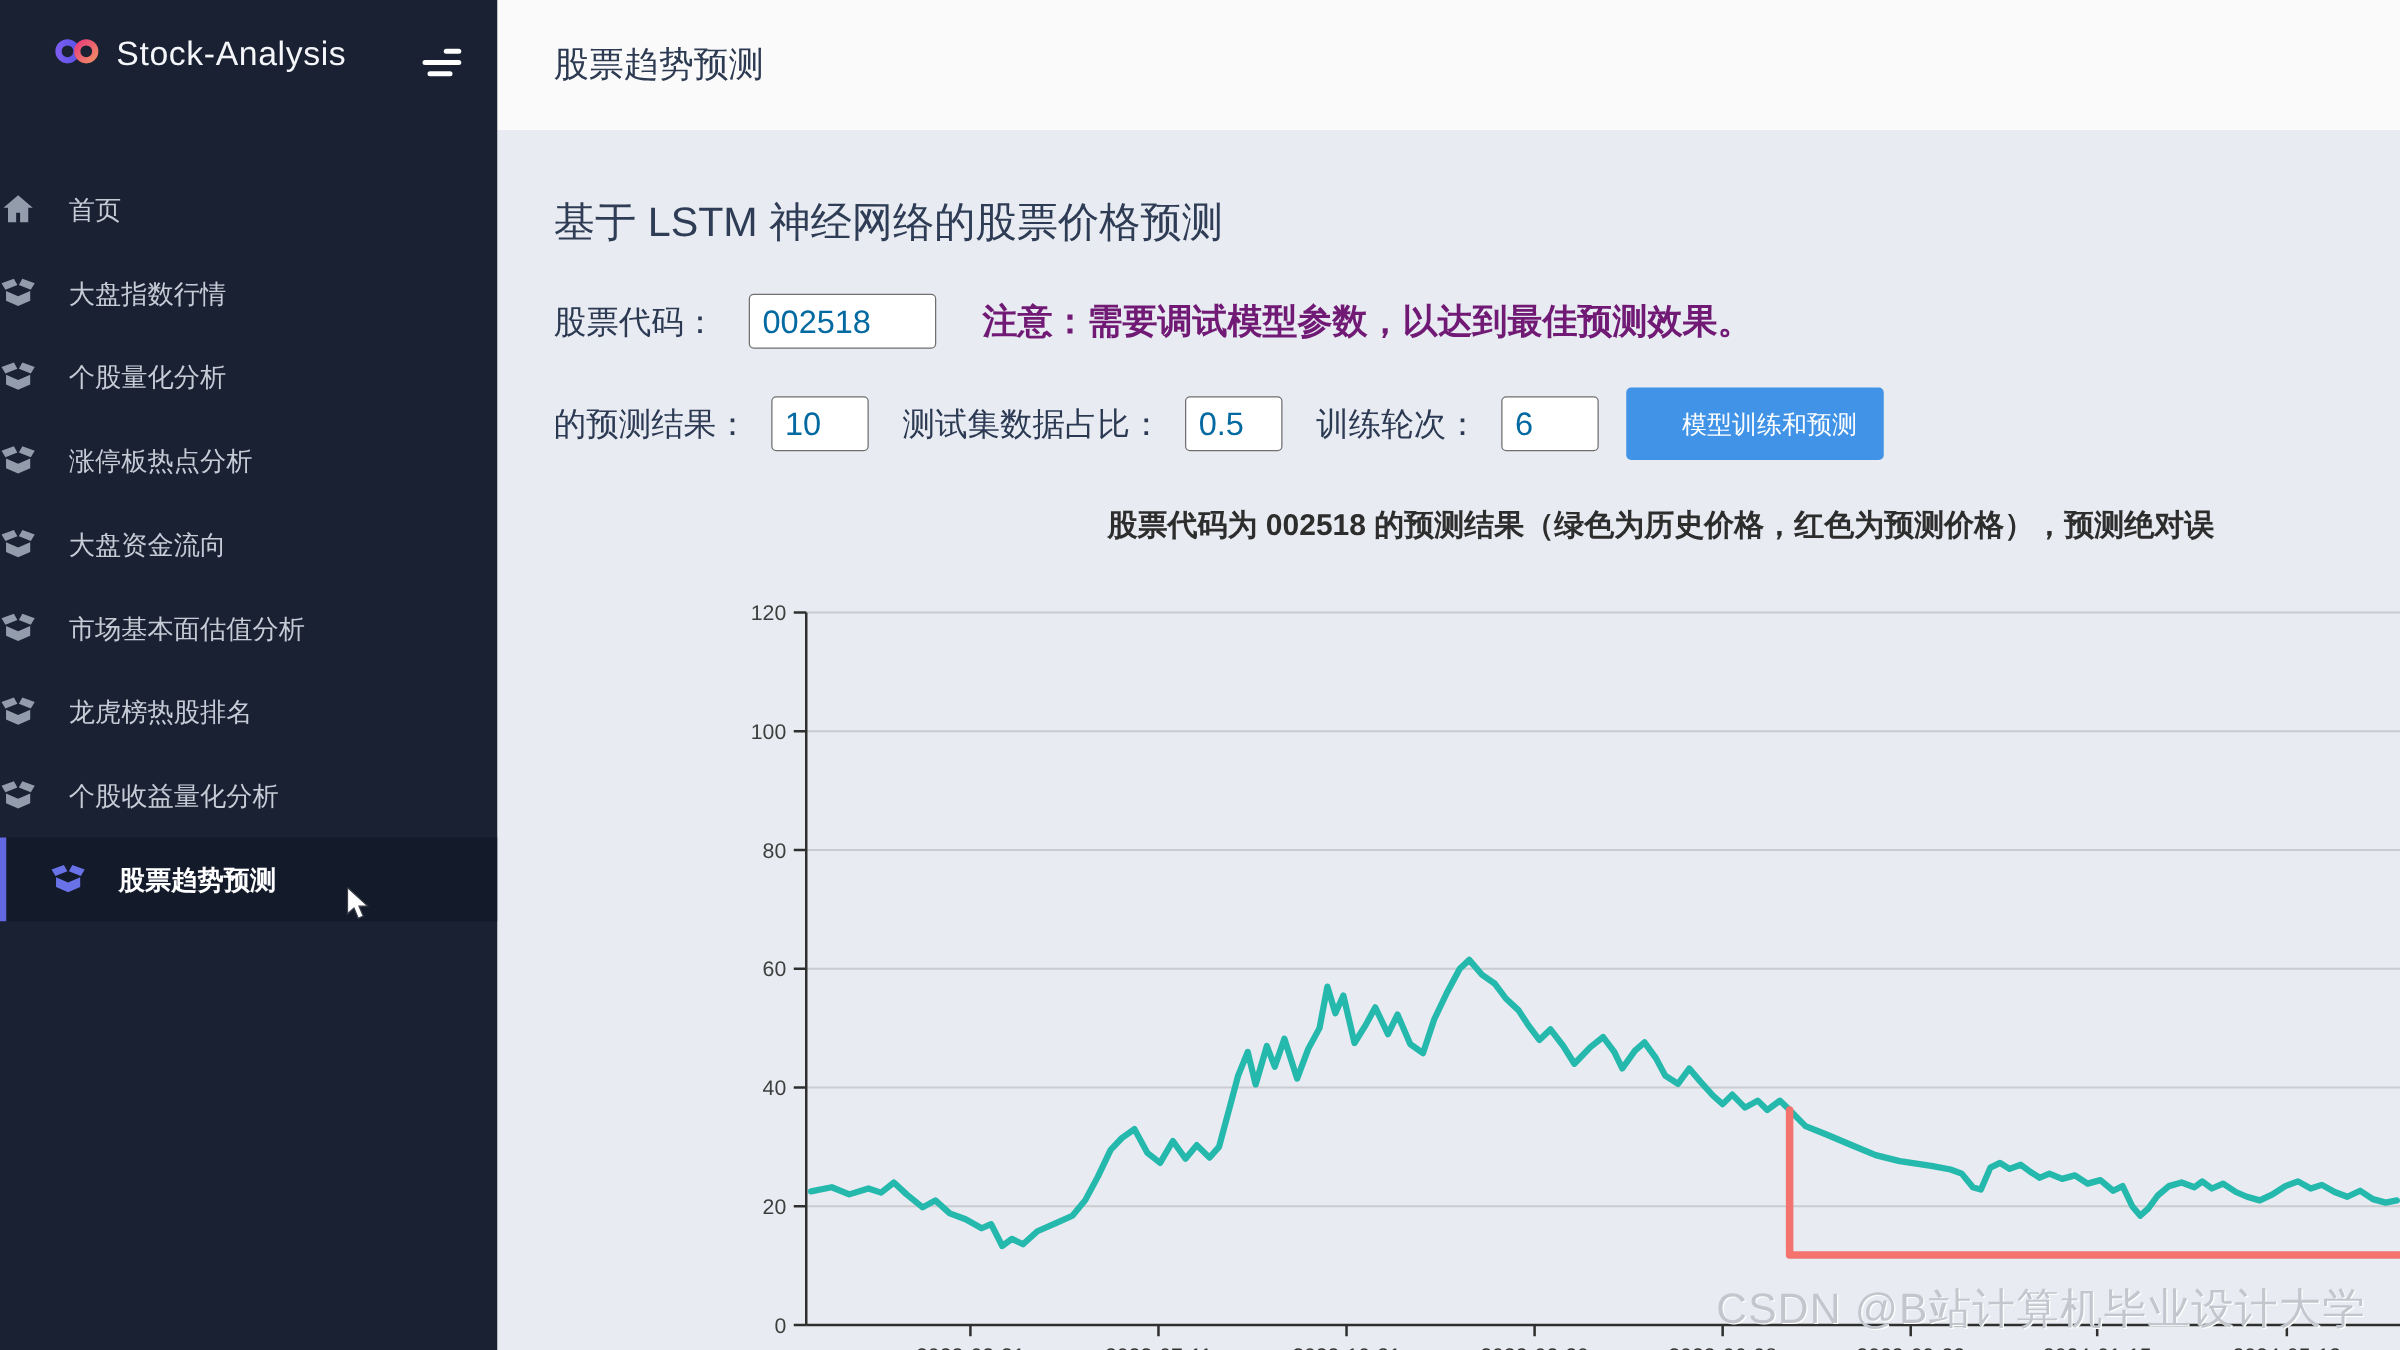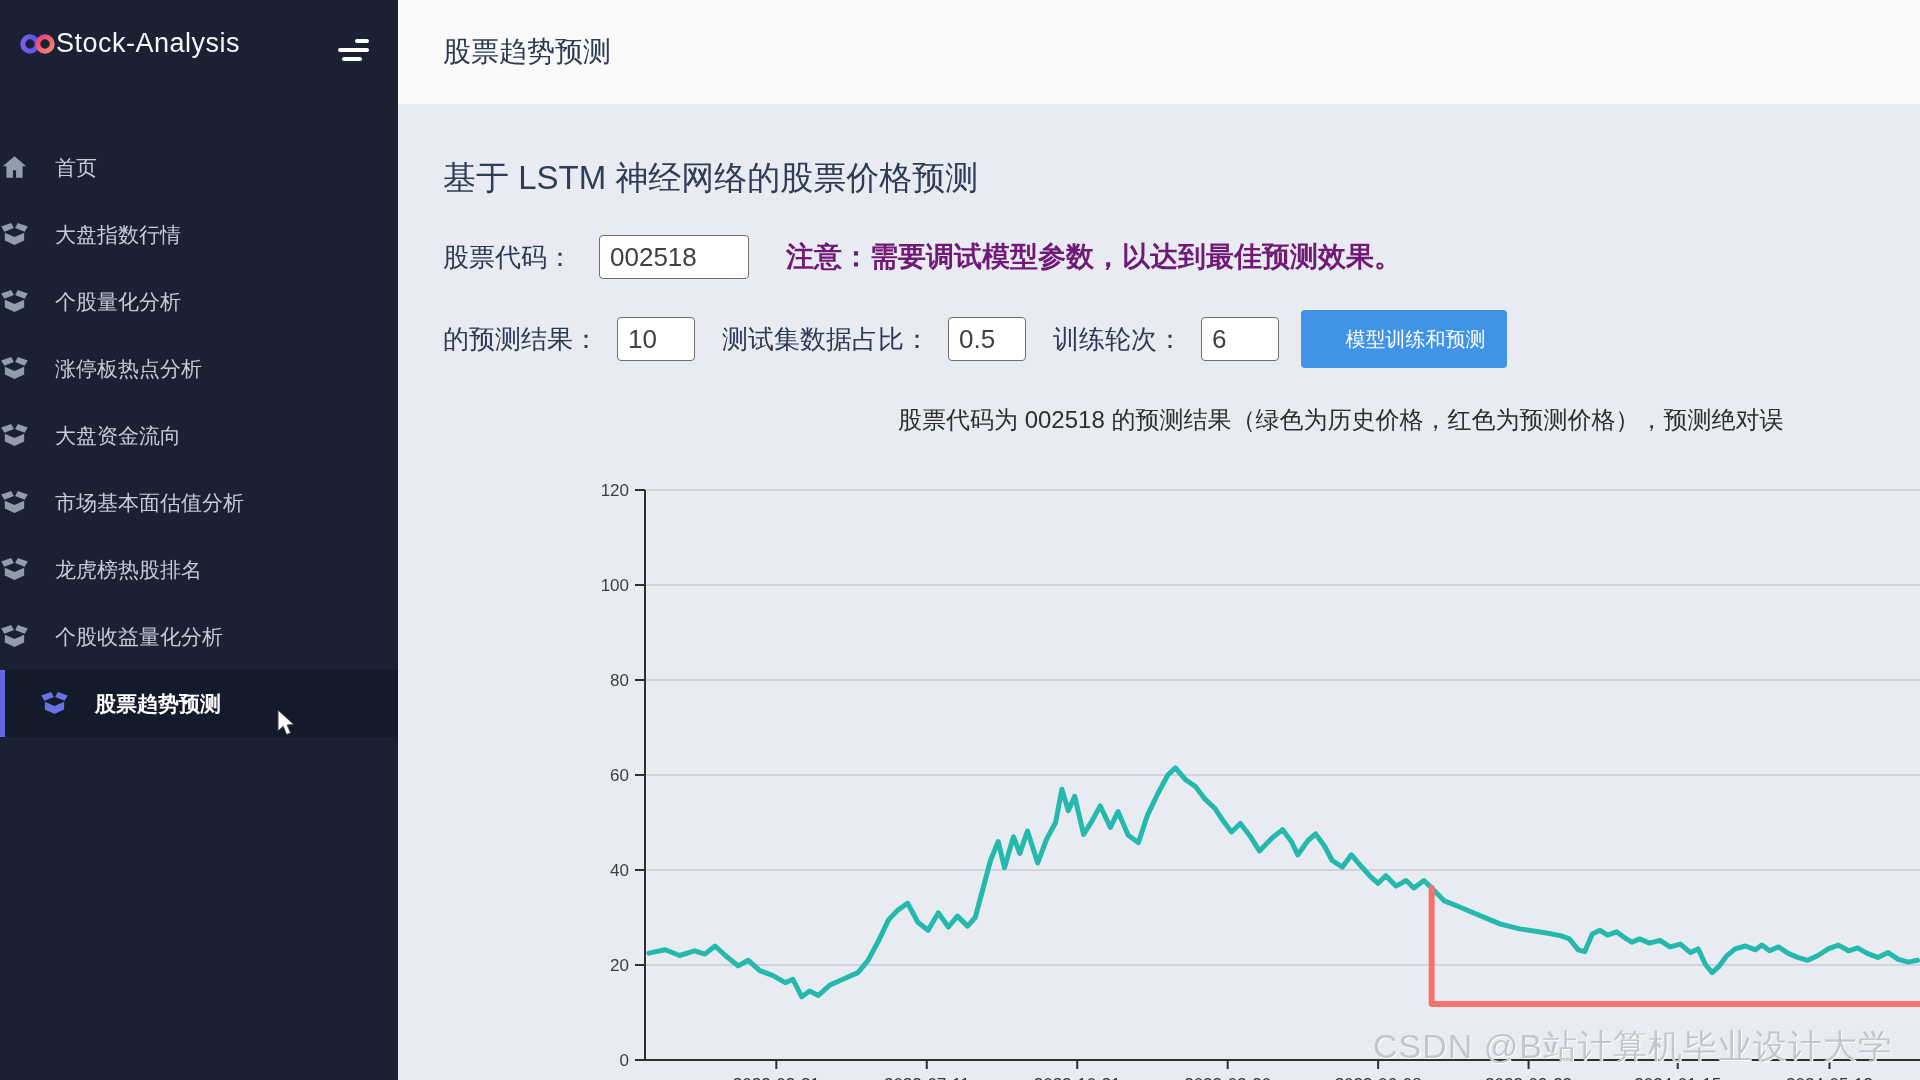--- a/index.html
+++ b/index.html
@@ -1,21 +1,21 @@
 <!DOCTYPE html>
 <html><head>
 <meta charset="utf-8">
 <style>
   html,body{margin:0;padding:0;background:#e8ebf1;}
   .app{position:relative;width:1920px;height:1080px;overflow:hidden;
        font-family:"Liberation Sans","DejaVu Sans",sans-serif;}
 
   
   .sidebar{position:absolute;left:0;top:0;width:398px;height:1080px;background:#1a2133;}
-  .logo{position:absolute;left:20px;top:28px;display:flex;align-items:center;}
+  .logo{position:absolute;left:44px;top:28px;display:flex;align-items:flex-start;gap:13px;}
   .logo svg{width:36px;height:26px;}
   .logo-text{color:#f4f6f9;font-size:27px;font-weight:500;letter-spacing:.5px;}
   .collapse-toggle{position:absolute;left:338px;top:39px;width:32px;cursor:pointer;}
   .collapse-toggle i{display:block;height:4px;border-radius:2px;background:#fff;margin-bottom:5px;}
   .collapse-toggle i:nth-child(1){width:14px;margin-left:17px;}
   .collapse-toggle i:nth-child(2){width:31px;}
   .collapse-toggle i:nth-child(3){width:20px;margin-left:4px;}
   .menu{position:absolute;left:0;top:134px;width:100%;}
   .menu-item{display:flex;align-items:center;height:67px;cursor:pointer;
              color:#c6ccd6;font-size:21px;}
@@ -30,28 +30,28 @@
   .topbar h1{margin:0;position:absolute;left:45px;top:33px;font-size:28px;font-weight:500;color:#2c3a52;}
 
   
   .content{position:absolute;left:398px;top:104px;width:1522px;height:976px;background:#e8ebf1;overflow:hidden;}
   .heading{position:absolute;left:45px;top:52px;margin:0;font-size:33px;font-weight:500;color:#2e3c55;}
   .frow{position:absolute;display:flex;align-items:center;}
   .frow1{left:45px;top:130px;height:46px;}
   .frow2{left:45px;top:204px;height:62px;}
   .flabel{font-size:26px;color:#2b3953;white-space:nowrap;}
   .finput{height:42px;background:#fff;border:1px solid #6f6f6f;border-radius:4px;
-          font-size:26px;color:#404040;padding:0 0 0 10px;font-family:inherit;box-sizing:content-box;}
+          font-size:26px;color:#0369a1;padding:0 0 0 10px;font-family:inherit;box-sizing:content-box;}
   .inp-code{width:138px;margin-left:26px;}
   .inp-sm{width:66px;margin-left:18px;}
   .note{font-size:28px;font-weight:bold;color:#701a75;margin-left:37px;white-space:nowrap;}
   .ml{margin-left:27px;}
   .train-btn{margin-left:22px;width:206px;height:58px;background:#4093e6;border:none;border-radius:4px;
              color:#fff;font-size:20px;font-family:inherit;cursor:pointer;padding-left:29px;}
-  .chart-title{position:absolute;left:500px;top:300px;font-size:24px;font-weight:normal;color:#2d2d2d;white-space:nowrap;}
+  .chart-title{position:absolute;left:488px;top:300px;font-size:24px;font-weight:bold;color:#2d2d2d;white-space:nowrap;}
   #chart{position:absolute;left:162px;top:366px;}
   .watermark{position:absolute;left:975px;top:920px;font-size:34px;color:#c3c7cd;
              text-shadow:1px 1px 0 #ffffff;white-space:nowrap;letter-spacing:1px;}
   .cursor{position:absolute;left:277px;top:710px;z-index:50;}
 </style>
 </head>
 <body>
 
 <div class="app">
 

